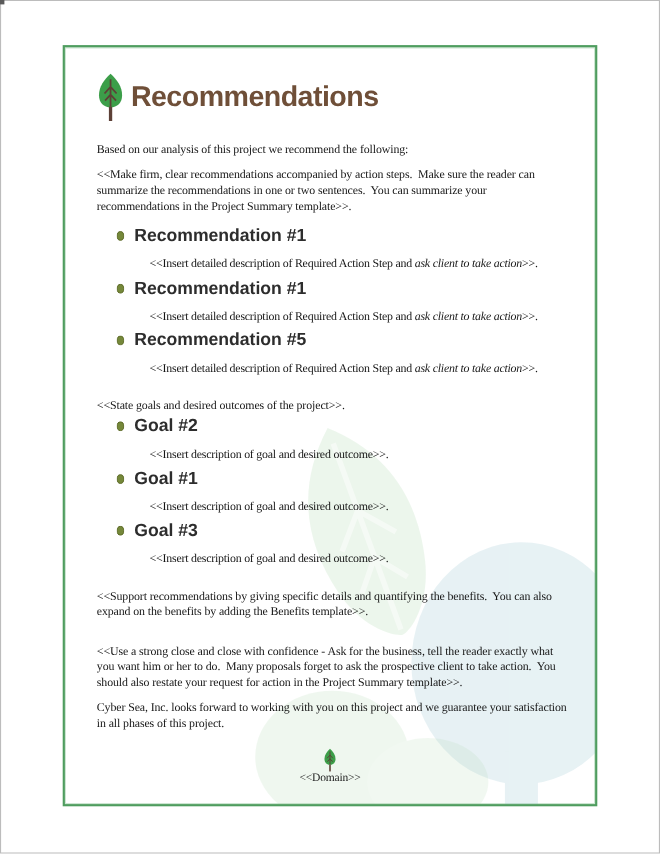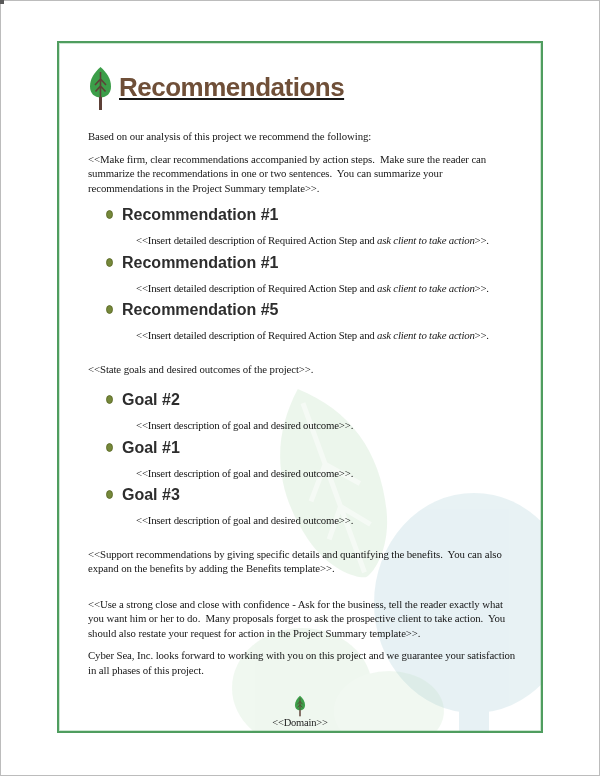--- a/index.html
+++ b/index.html
@@ -13,38 +13,38 @@
   .page{
     position:absolute;left:57px;top:41px;width:482px;height:688px;
     border:2px solid #4f9d5f;background:#ffffff;
     box-shadow:inset 0 0 0 1px #cde6d2;
   }
   .watermark{position:absolute;left:0;top:0;width:100%;height:100%;z-index:0;pointer-events:none;}
   .content{
     position:relative;z-index:1;padding:22px 24px 0 29px;
     font-size:10.8px;line-height:14.5px;color:#161616;letter-spacing:-0.1px;
   }
-  .page-header{display:flex;align-items:flex-start;gap:6px;margin-bottom:18px;height:46px;text-decoration:underline;}
+  .page-header{display:flex;align-items:flex-start;gap:6px;margin-bottom:18px;height:46px;}
   .tree-icon-large{width:25px;height:45px;flex:0 0 auto;margin-top:1px;}
   .page-title{
     font-family:"Liberation Sans", sans-serif;font-weight:bold;
     font-size:26px;line-height:40px;color:#6f4f38;letter-spacing:-0.5px;margin-top:2px;
   }
   .para{white-space:pre-wrap;margin:0 0 8px 0;}
   .para.gap-after{margin-bottom:19px;}
   .item-head{
     display:flex;align-items:center;gap:9px;margin:0 0 11px 18px;
     font-family:"Liberation Sans", sans-serif;font-weight:bold;font-size:16px;
     line-height:15px;color:#2d2d2d;letter-spacing:0;
   }
   .bullet{width:7px;height:9px;flex:0 0 auto;}
   .item-desc{margin:0 0 7px 48px;letter-spacing:-0.2px;white-space:pre-wrap;}
   .item-desc.last{margin-bottom:19px;}
   .footer{
-    position:absolute;left:0;bottom:3px;width:100%;text-align:center;z-index:1;
+    position:absolute;left:0;bottom:18px;width:100%;text-align:center;z-index:1;
   }
   .tree-icon-small{width:12px;height:22px;display:block;margin:0 auto 0 auto;}
   .footer-domain{font-size:10.5px;line-height:11px;color:#222222;letter-spacing:-0.2px;}
   .italic{font-style:italic;}
 </style>
 </head>
 <body>
 
 <div class="corner-mark"></div>
 
@@ -97,21 +97,21 @@
     <p class="item-desc"><span>&lt;&lt;Insert detailed description of Required Action Step and </span><span class="italic">ask client to take action</span><span>&gt;&gt;.</span></p>
 
     <div class="item-head">
       <svg class="bullet" viewBox="0 0 7 9">
           <ellipse cx="3.5" cy="4.5" rx="3" ry="4" fill="#75883a" stroke="#55631f" stroke-width="0.8"></ellipse>
         </svg>
       <span>Recommendation #5</span>
     </div>
     <p class="item-desc last"><span>&lt;&lt;Insert detailed description of Required Action Step and </span><span class="italic">ask client to take action</span><span>&gt;&gt;.</span></p>
 
-    <p class="para" style="margin-bottom:16px;">&lt;&lt;State goals and desired outcomes of the project&gt;&gt;.</p>
+    <p class="para" style="margin-bottom:4px;">&lt;&lt;State goals and desired outcomes of the project&gt;&gt;.</p>
 
     <div class="item-head">
       <svg class="bullet" viewBox="0 0 7 9">
           <ellipse cx="3.5" cy="4.5" rx="3" ry="4" fill="#75883a" stroke="#55631f" stroke-width="0.8"></ellipse>
         </svg>
       <span>Goal #2</span>
     </div>
     <p class="item-desc">&lt;&lt;Insert description of goal and desired outcome&gt;&gt;.</p>
 
     <div class="item-head">

